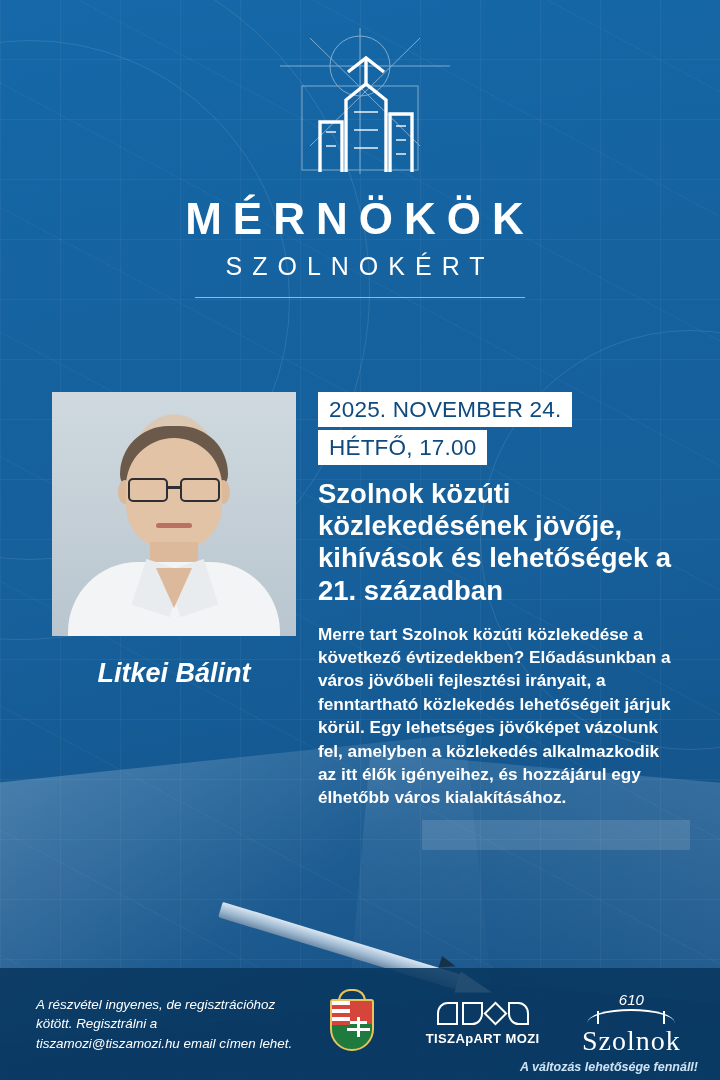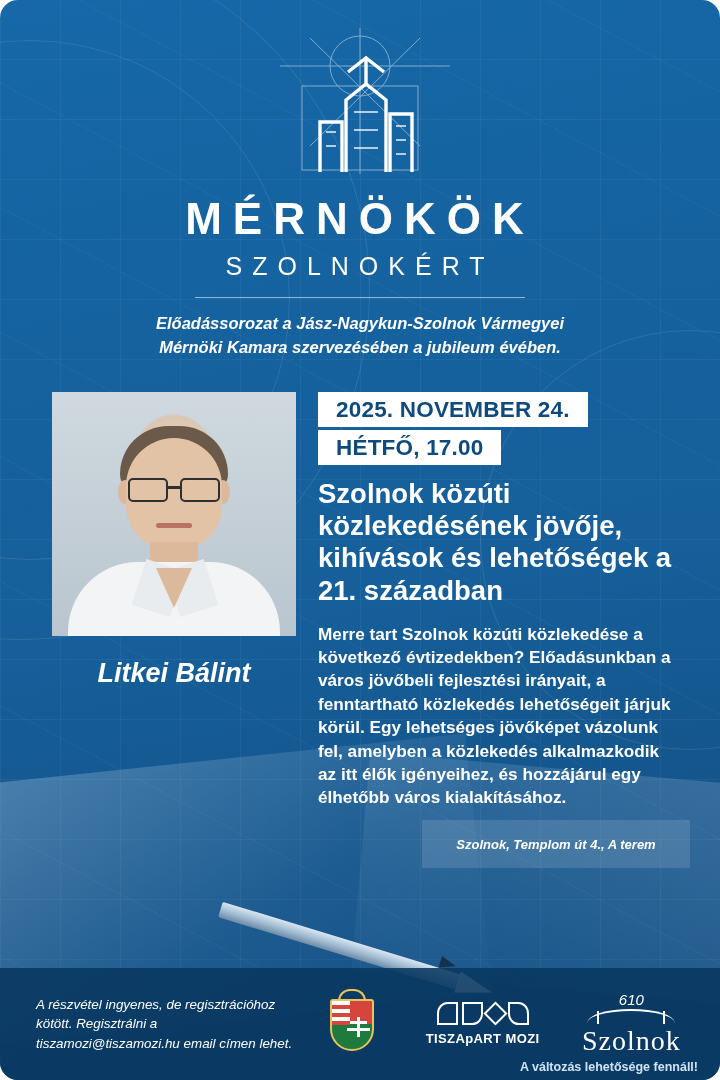--- a/index.html
+++ b/index.html
@@ -6,21 +6,20 @@
   html, body {
     width: 720px; height: 1080px;
     font-family: "Liberation Sans", sans-serif;
     overflow: hidden;
   }
   .poster {
     position: relative;
     width: 720px; height: 1080px;
     background: linear-gradient(170deg, #1668a8 0%, #15629f 30%, #165f9a 55%, #14558c 75%, #0f4a7e 100%);
     overflow: hidden;
-    border-radius: 18px;
   }
   
   .blueprint-grid {
     position: absolute; inset: 0;
     background-image:
       repeating-linear-gradient(0deg, rgba(255,255,255,0.045) 0 1px, transparent 1px 60px),
       repeating-linear-gradient(90deg, rgba(255,255,255,0.045) 0 1px, transparent 1px 60px);
     pointer-events: none;
   }
   .blueprint-diag {
@@ -137,22 +136,22 @@
   .speaker-name {
     margin-top: 22px; text-align: center;
     font-style: italic; font-weight: 700; font-size: 27px; color: #ffffff;
   }
 
   
   .content { position: absolute; left: 318px; top: 392px; width: 362px; }
   .date-badge {
     display: inline-block;
     background: #ffffff; color: #0f4a7e;
-    font-weight: 700; font-size: 22.5px; letter-spacing: 0.2px;
-    padding: 5px 18px 4px; margin-bottom: 3px;
+    font-weight: 400; font-size: 22.5px; letter-spacing: 0.2px;
+    padding: 5px 11px 4px; margin-bottom: 3px;
   }
   .date-badge2 { display: block; width: max-content; }
   .talk-title {
     margin-top: 13px;
     font-size: 27.5px; font-weight: 700; line-height: 1.17; color: #ffffff;
   }
   .talk-body {
     margin-top: 16px;
     font-size: 17.2px; line-height: 1.36; color: #ffffff; font-weight: 600;
   }
@@ -226,21 +225,21 @@
     position: relative;
   }
   .szolnok-bridge:before, .szolnok-bridge:after {
     content: ""; position: absolute; top: 0; width: 2px; height: 13px; background: #fff;
   }
   .szolnok-bridge:before { left: 10px; }
   .szolnok-bridge:after { right: 10px; }
   .szolnok-name { font-size: 28px; letter-spacing: 1px; font-family: Liberation Serif, serif; }
   .tagline {
     position: absolute; right: 22px; bottom: 6px;
-    color: #cfe3f4; font-weight: 700; font-size: 12.5px;
+    color: #cfe3f4; font-style: italic; font-weight: 700; font-size: 12.5px;
   }
 </style>
 </head>
 <body>
 
 <div class="poster">
   <div class="blueprint-grid"></div>
   <div class="blueprint-diag"></div>
   <div class="corner-arc arc1"></div>
   <div class="corner-arc arc2"></div>
@@ -279,24 +278,20 @@
           <line x1="146" y1="128" x2="156" y2="128"></line>
           <line x1="104" y1="86" x2="128" y2="86"></line>
           <line x1="104" y1="104" x2="128" y2="104"></line>
           <line x1="104" y1="122" x2="128" y2="122"></line>
         </g>
       </svg>
     </span>
     <div class="brand-title">MÉRNÖKÖK</div>
     <div class="brand-sub">SZOLNOKÉRT</div>
     <div class="brand-rule"></div>
-    <div class="lede">
-      <div>Előadássorozat a Jász-Nagykun-Szolnok Vármegyei</div>
-      <div>Mérnöki Kamara szervezésében a jubileum évében.</div>
-    </div>
   </div>
 
   <div class="photo-col">
     <div class="photo">
       <div class="p-hair"></div>
       <div class="p-ear-l"></div>
       <div class="p-ear-r"></div>
       <div class="p-face"></div>
       <div class="p-glass">
           <i class="p-glass-bridge"></i>
@@ -312,21 +307,20 @@
   </div>
 
   <div class="content">
     <span class="date-badge">2025. NOVEMBER 24.</span>
     <span class="date-badge date-badge2">HÉTFŐ, 17.00</span>
     <div class="talk-title">Szolnok közúti közlekedésének jövője, kihívások és lehetőségek a 21. században</div>
     <div class="talk-body">Merre tart Szolnok közúti közlekedése a következő évtizedekben? Előadásunkban a város jövőbeli fejlesztési irányait, a fenntartható közlekedés lehetőségeit járjuk körül. Egy lehetséges jövőképet vázolunk fel, amelyben a közlekedés alkalmazkodik az itt élők igényeihez, és hozzájárul egy élhetőbb város kialakításához.</div>
   </div>
 
   <div class="info-box">
-    <div class="info-addr">Szolnok, Templom út 4., A terem</div>
   </div>
 
   <div class="footer">
     <div class="footer-note">A részvétel ingyenes, de regisztrációhoz kötött. Regisztrálni a tiszamozi@tiszamozi.hu email címen lehet.</div>
     <div class="footer-logos">
       <div class="coat">
         <div class="coat-crown"></div>
         <div class="coat-shield"></div>
         <div class="coat-stripes"></div>
         <div class="coat-cross"></div>

